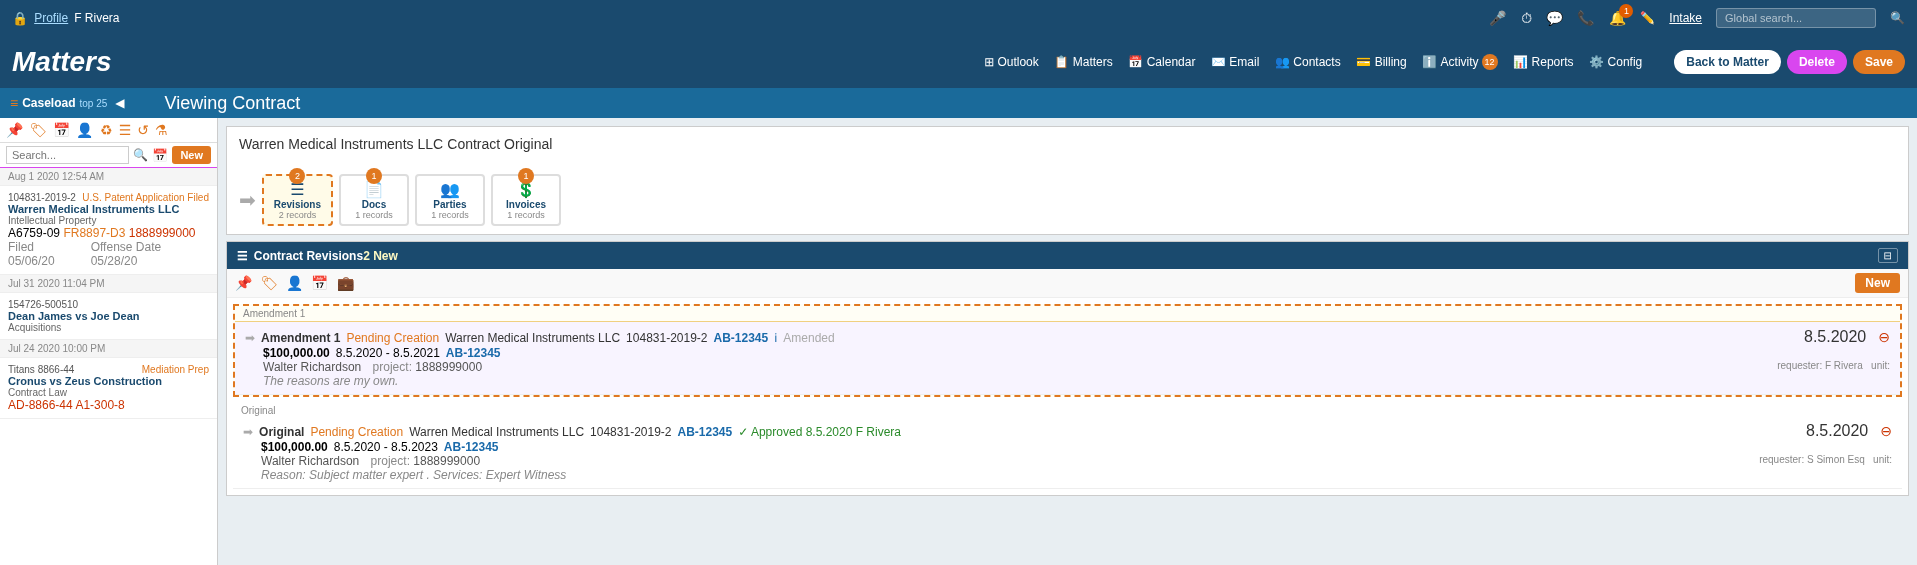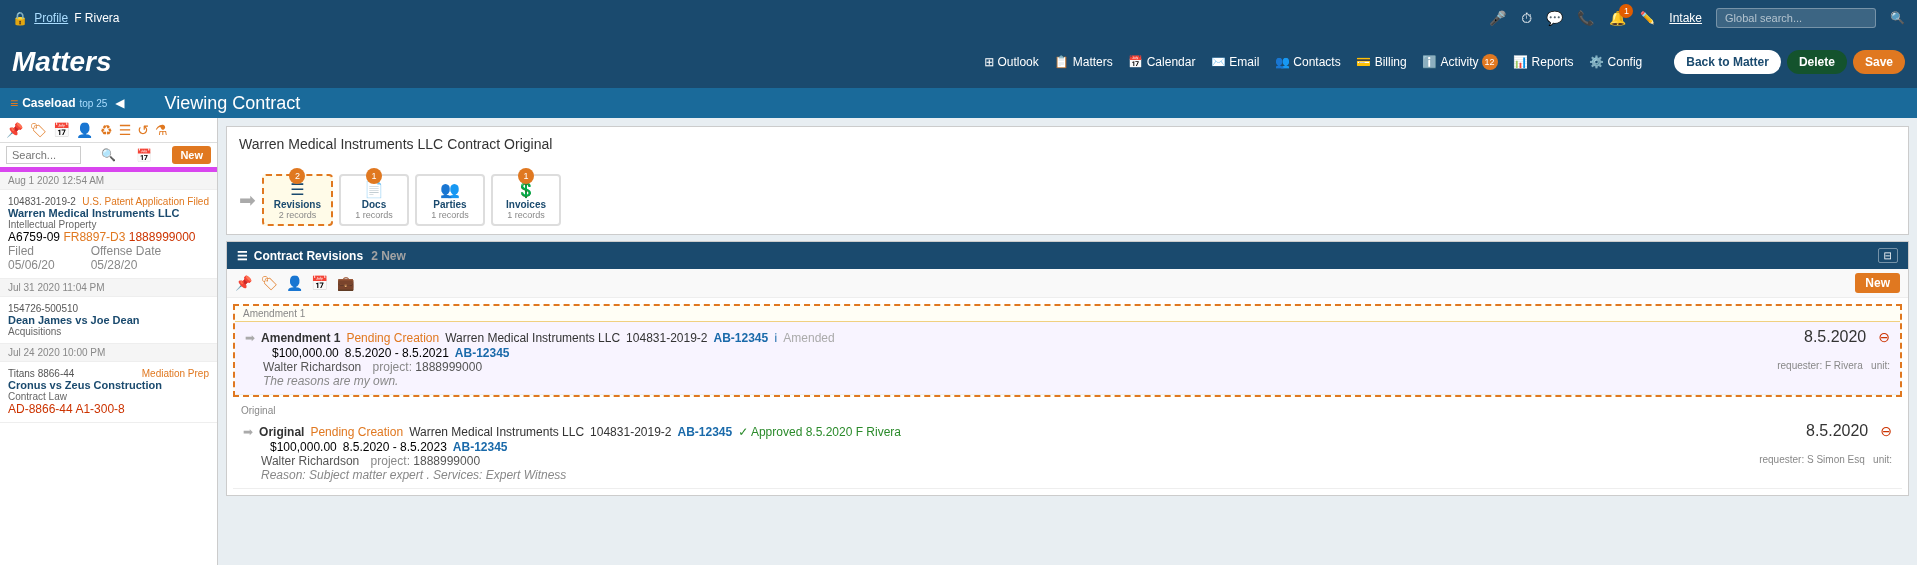--- a/index.html
+++ b/index.html
@@ -38,21 +38,21 @@
       align-items: center;
       padding: 4px 12px;
       height: 52px;
     }
     .app-title { font-size: 28px; font-weight: bold; font-style: italic; color: white; }
     .header-nav { margin-left: auto; display: flex; align-items: center; gap: 16px; font-size: 11px; }
     .header-nav-item { display: flex; align-items: center; gap: 3px; cursor: pointer; color: white; }
     .action-buttons { display: flex; gap: 6px; margin-left: 16px; }
     .btn { padding: 5px 12px; border-radius: 12px; border: none; cursor: pointer; font-size: 12px; font-weight: bold; }
     .btn-back { background: white; color: #1a4a6e; }
-    .btn-delete { background: #14532d; color: white; }
+    .btn-delete { background: #d946ef; color: white; }
     .btn-save { background: #e07820; color: white; }
 
     
     .sec-nav {
       background: #1a6a9a;
       display: flex;
       align-items: center;
       padding: 2px 10px;
       height: 30px;
       color: white;
@@ -110,21 +110,21 @@
     .tab-sub { font-size: 9px; color: #888; }
     .tab-arrow { font-size: 20px; color: #aaa; }
 
     
     .revisions-section { background: white; border: 1px solid #ccc; }
     .revisions-header {
       background: #1a4a6e; color: white;
       display: flex; align-items: center; padding: 6px 10px;
       font-size: 13px; font-weight: bold;
     }
-    .revisions-header .new-badge { color: #a3a3a3; margin-left: 8px; font-size: 12px; }
+    .revisions-header .new-badge { color: #fef9c3; margin-left: 0; font-size: 12px; }
     .revisions-header-right { margin-left: auto; display: flex; align-items: center; gap: 6px; }
     .minimize-btn { background: none; border: 1px solid rgba(255,255,255,0.4); color: white; padding: 1px 5px; cursor: pointer; font-size: 10px; border-radius: 2px; }
 
     .revisions-toolbar { display: flex; align-items: center; padding: 4px 8px; border-bottom: 1px solid #eee; background: #f9f9f9; }
     .rev-tool-icon { font-size: 14px; color: #e07820; margin-right: 8px; cursor: pointer; }
     .rev-new-btn { margin-left: auto; background: #e07820; color: white; border: none; padding: 3px 10px; border-radius: 3px; cursor: pointer; font-weight: bold; }
 
     
     .amendment-group { border: 2px dashed #e07820; background: #fffef5; margin: 6px; }
     .amendment-group-label { font-size: 10px; color: #888; padding: 2px 8px; border-bottom: 1px solid #f0d080; }
@@ -135,21 +135,21 @@
     .rev-type { font-weight: bold; color: #333; }
     .rev-status { color: #e07820; }
     .rev-company { color: #333; }
     .rev-case { color: #333; }
     .rev-link { color: #1a6aaa; font-weight: bold; }
     .rev-info-icon { color: #1a6aaa; }
     .rev-amended { color: #aaa; }
     .rev-date { margin-left: auto; color: #333; font-size: 16px; }
     .rev-remove { color: #cc3300; font-size: 14px; margin-left: 6px; cursor: pointer; }
     .revision-row-mid { display: flex; align-items: center; gap: 6px; padding-left: 18px; }
-    .rev-amount { font-weight: normal; margin-left: 9px; }
+    .rev-amount { font-weight: bold; }
     .revision-row-bottom { padding-left: 18px; color: #555; }
     .revision-row-reason { padding-left: 18px; color: #888; font-style: italic; }
     .rev-requester { color: #888; font-size: 10px; }
     .approved-text { color: #2a8a2a; }
 
     .original-group-label { font-size: 10px; color: #888; padding: 2px 8px 0; }
   </style>
 </head>
 <body>
 
@@ -239,21 +239,21 @@
     <div class="sidebar-toolbar">
       <span class="sidebar-icon">📌</span>
       <span class="sidebar-icon">🏷</span>
       <span class="sidebar-icon">📅</span>
       <span class="sidebar-icon">👤</span>
       <span class="sidebar-icon">♻</span>
       <span class="sidebar-icon">☰</span>
       <span class="sidebar-icon">↺</span>
       <span class="sidebar-icon">⚗</span>
     </div>
-    <div style="display:flex;align-items:center;padding:3px 6px;gap:20px;border-bottom:5px solid #d946ef;">
+    <div style="display:flex;align-items:center;padding:3px 6px;gap:4px;border-bottom:1px solid #d946ef;">
       <input class="sidebar-search-input" placeholder="Search..." style="flex: 1 1 0%; border: 1px solid rgb(204, 204, 204); padding: 2px 5px; font-size: 11px;">
       <span style="cursor:pointer;color:#555;">🔍</span>
       <span style="cursor:pointer;font-size:13px;color:#555;">📅</span>
       <button class="sidebar-new-btn">New</button>
     </div>
 
     <div class="sidebar-group">Aug 1 2020 12:54 AM</div>
     <div class="sidebar-item">
       <div style="display:flex;justify-content:space-between;">
         <span class="sidebar-case-num">104831-2019-2</span>

